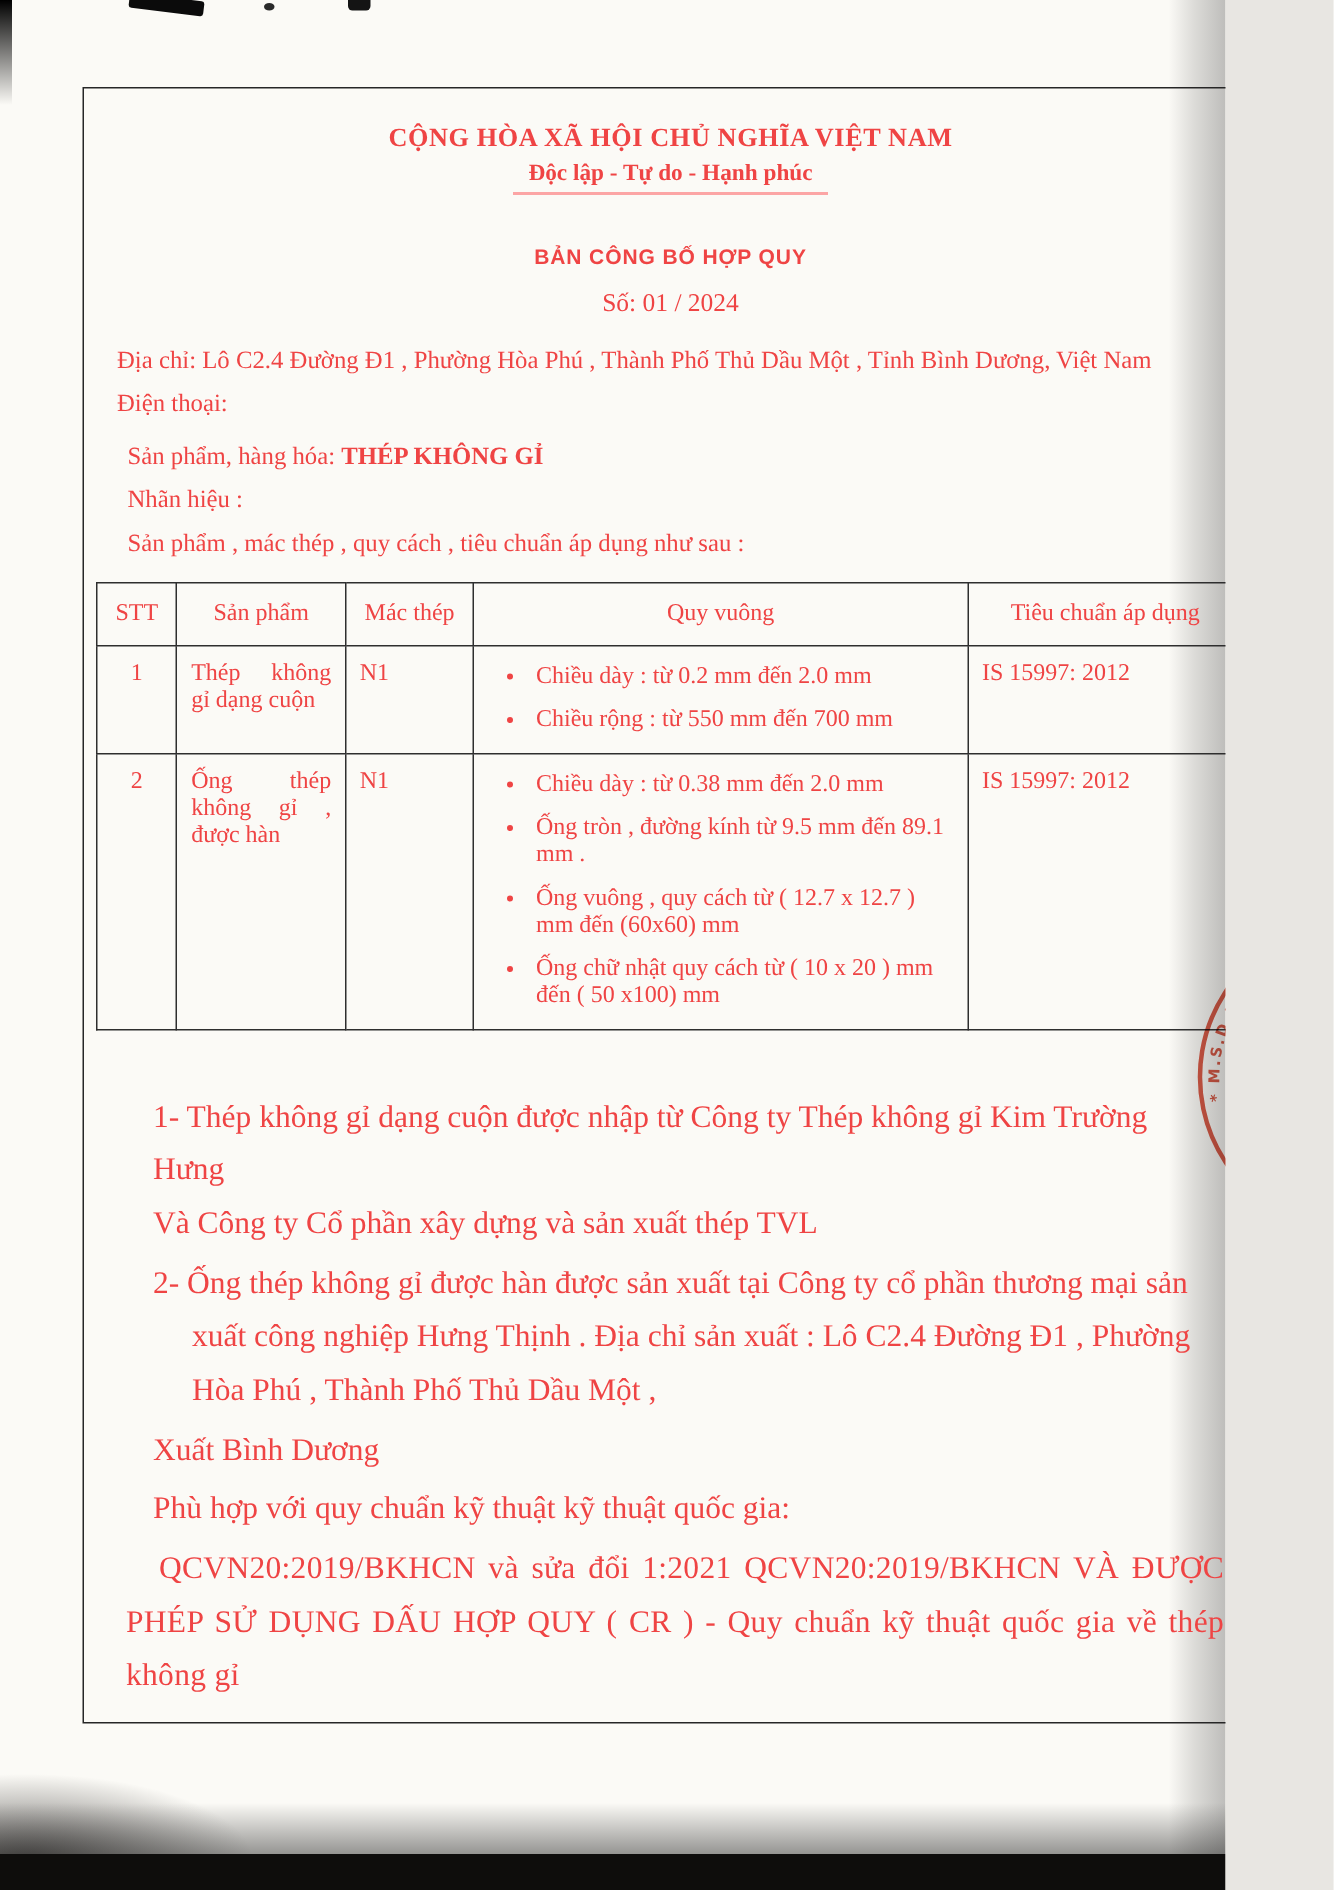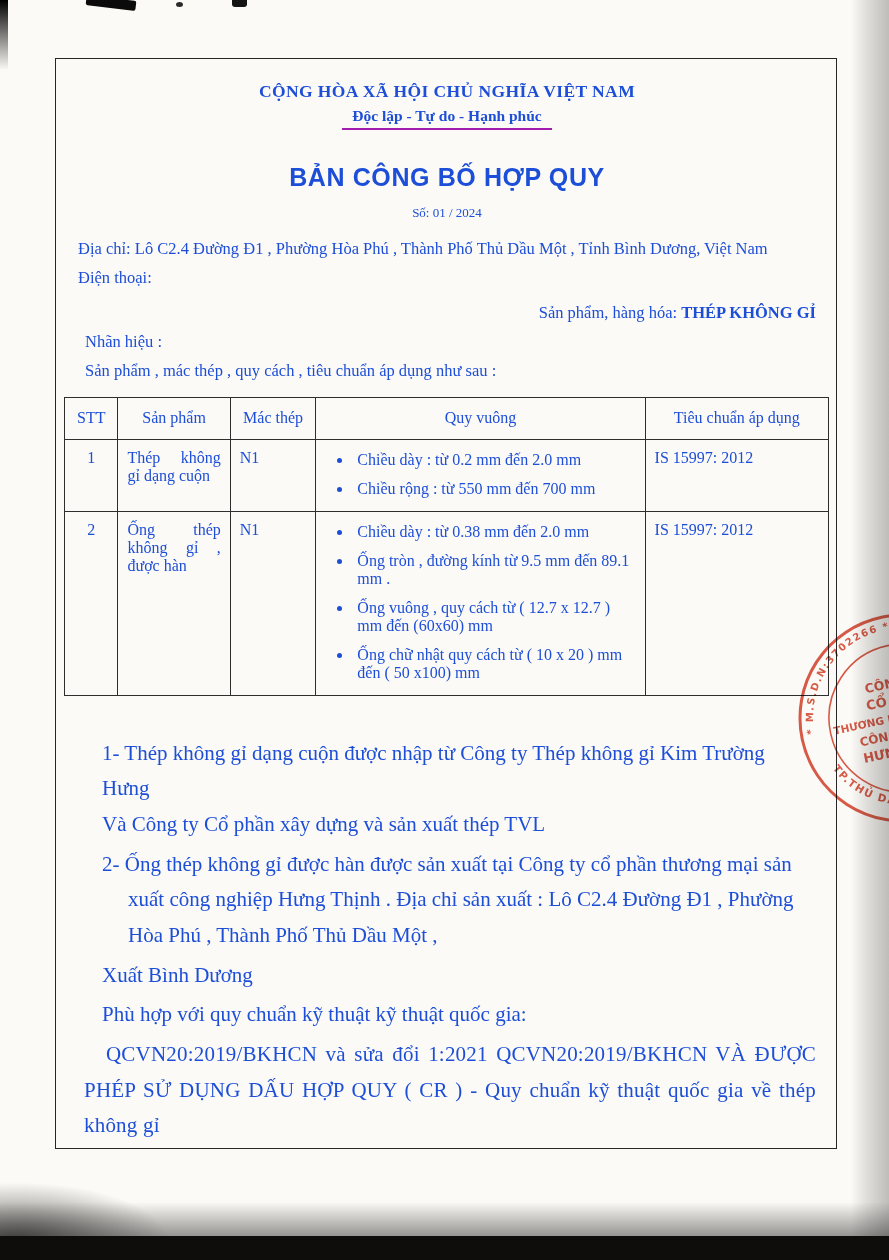--- a/index.html
+++ b/index.html
@@ -3,25 +3,25 @@
 <meta charset="utf-8">
 <style>
   * { margin: 0; padding: 0; box-sizing: border-box; }
   html, body { width: 889px; height: 1260px; }
   body {
     font-family: "Liberation Serif", serif;
     background: #e8e6e2;
   }
   .page {
     position: relative;
-    width: 889px;
+    width: 817px;
     height: 1260px;
     background: #fbfaf6;
     overflow: hidden;
-    color: #1d4ed8;
+    color: #ef4444;
   }
 
   
   .artifact { position: absolute; pointer-events: none; }
   .art-right-band {
     right: 0; top: 0; width: 38px; height: 100%;
     background: linear-gradient(to right, rgba(60,60,60,0) 0%, rgba(80,80,80,0.18) 45%, rgba(90,90,90,0.38) 100%);
   }
   .art-bottom-strip {
     left: 0; bottom: 0; width: 100%; height: 24px;
@@ -51,33 +51,33 @@
 
   .center { text-align: center; }
   .national-title {
     font-size: 17.5px; font-weight: bold; letter-spacing: 0.4px; margin-top: 6px;
   }
   .motto-wrap { margin-top: 5px; }
   .motto {
     display: inline-block;
     font-size: 15.5px; font-weight: bold;
     padding: 0 10px 3px 10px;
-    border-bottom: 2px solid #a21caf;
+    border-bottom: 2px solid #fca5a5;
   }
   .doc-title {
     margin-top: 33px;
-    font-size: 25px; font-weight: bold; letter-spacing: 0.6px;
+    font-size: 14px; font-weight: bold; letter-spacing: 0.6px;
     font-family: "Liberation Sans", sans-serif;
   }
-  .doc-number { margin-top: 13px; font-size: 13px; }
+  .doc-number { margin-top: 13px; font-size: 17px; }
 
   .info { margin-top: 14px; font-size: 16.5px; line-height: 1.74; }
   .info p { margin: 0; }
   .info .indented { padding-left: 7px; }
-  .gap-sm { margin-top: 7px !important; text-align: right; }
+  .gap-sm { margin-top: 7px !important; }
   .bold { font-weight: bold; }
 
   
   table.spec {
     border-collapse: collapse;
     width: calc(100% + 27px);
     margin: 11px -13px 0 -14px;
     font-size: 16px;
     table-layout: fixed;
   }

